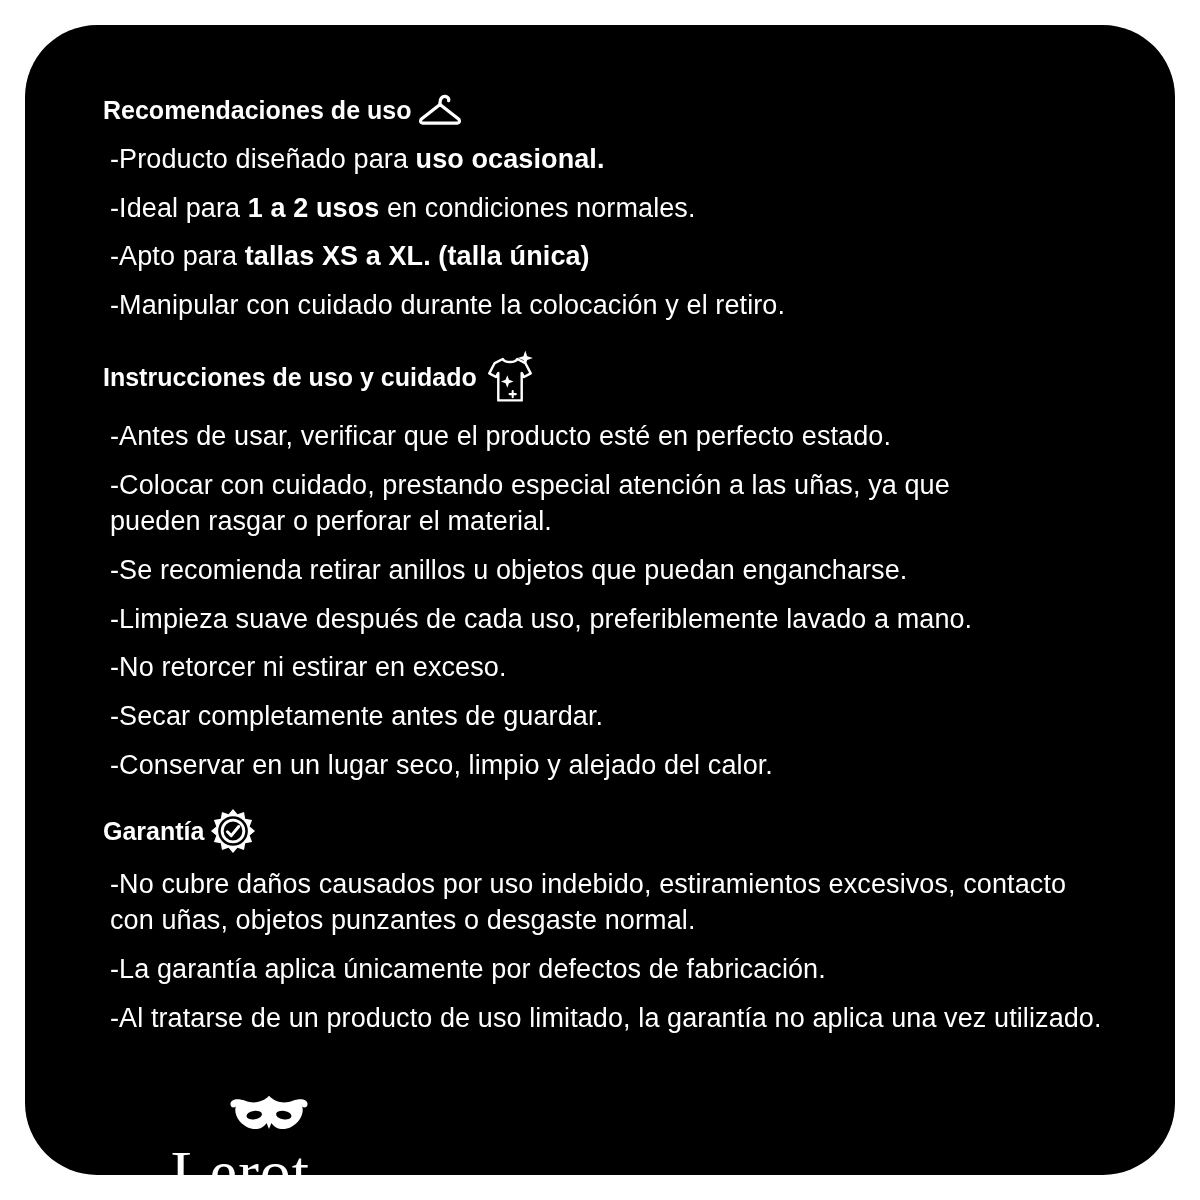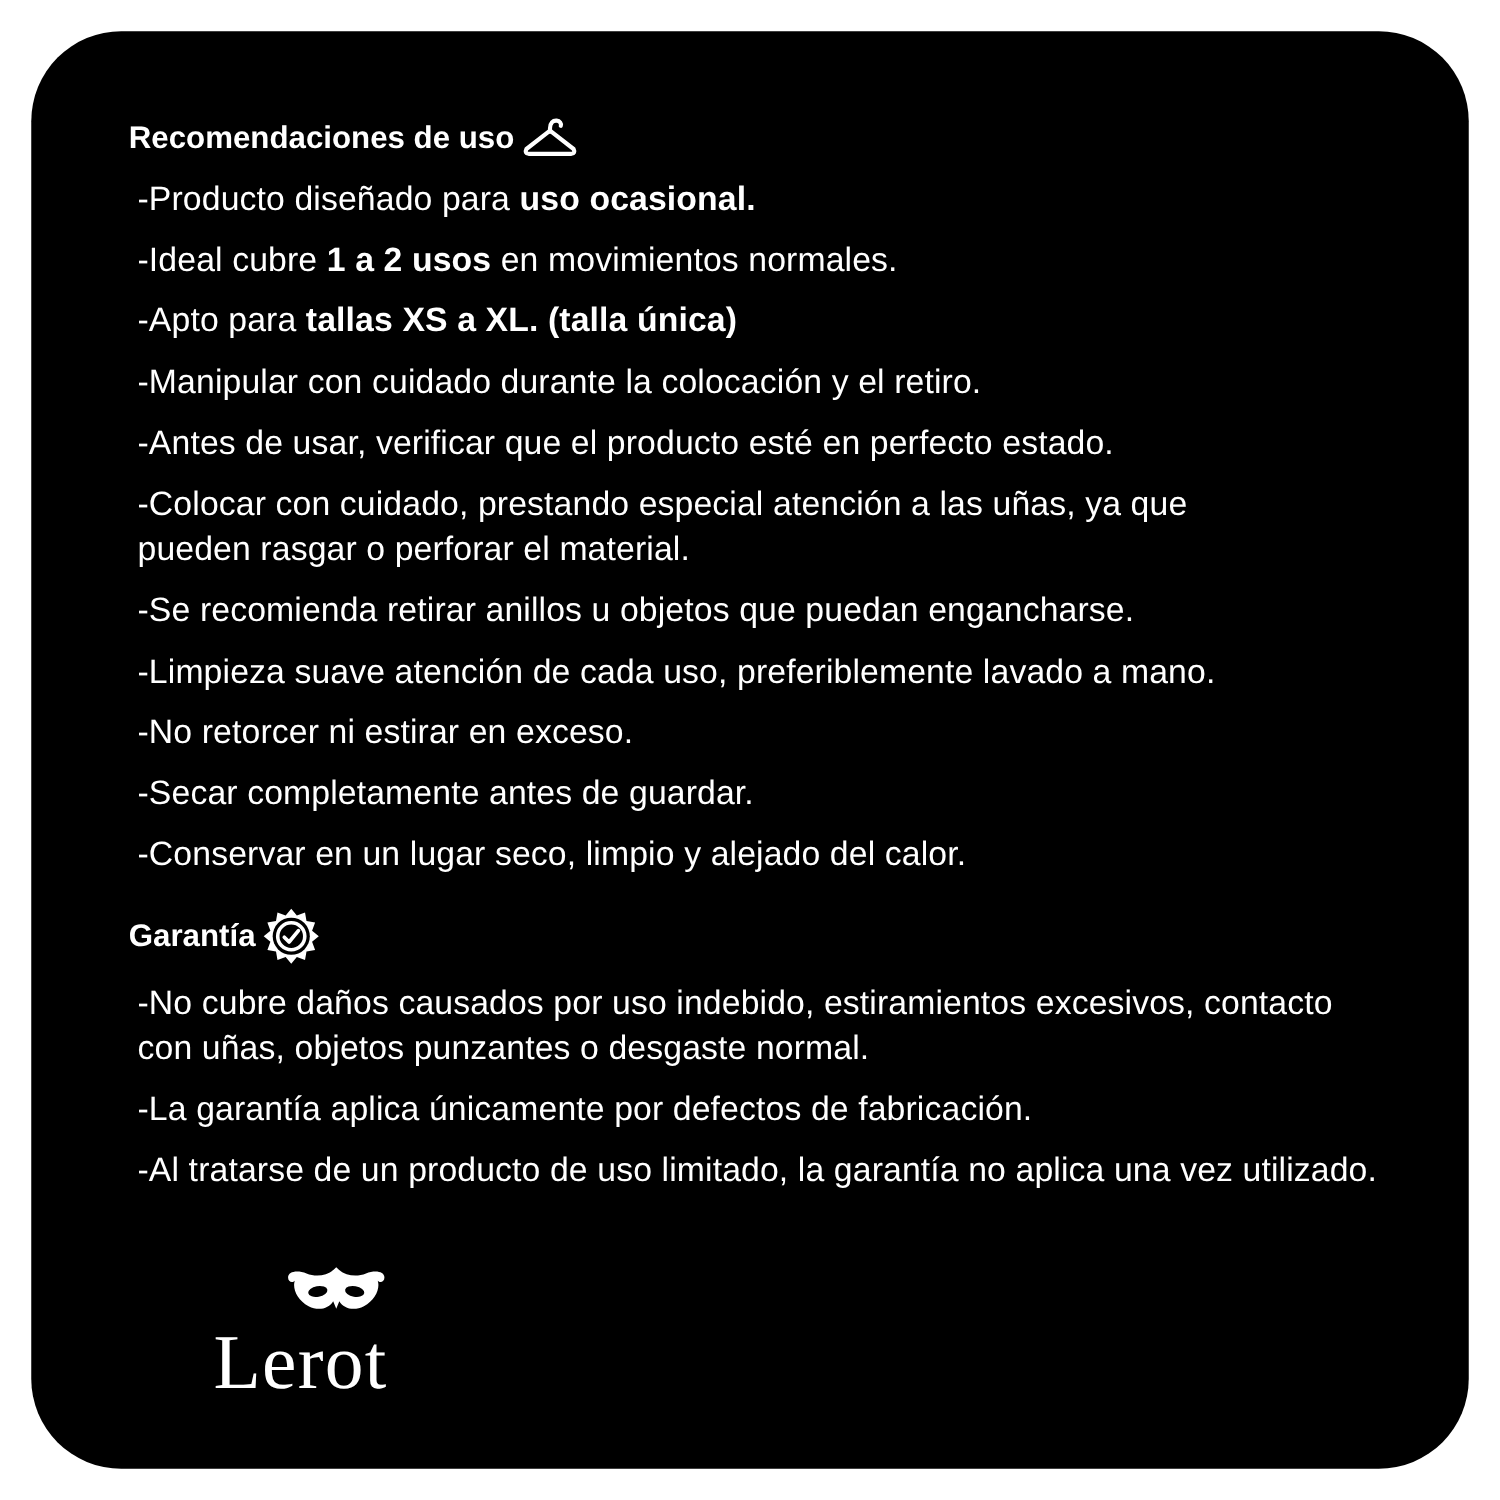--- a/index.html
+++ b/index.html
@@ -69,30 +69,41 @@
         <h2 class="heading">
           <span class="h-text">Recomendaciones de uso</span>
           <span class="h-icon">
             <svg viewBox="0 0 50 40" width="46" height="38" aria-hidden="true">
               <path d="M25 15 L25 12 C25 7.5 27.5 5 30.8 5.3 C33.6 5.6 35 7.8 34.4 9.8" fill="none" stroke="#fff" stroke-width="3.6" stroke-linecap="round"></path>
               <path d="M25 14 L45.5 30 Q47.3 33.6 43.6 34.2 L6.4 34.2 Q2.7 33.6 4.5 30 Z" fill="none" stroke="#fff" stroke-width="3.6" stroke-linejoin="round"></path>
             </svg>
           </span>
         </h2>
         <p class="item"><span>-Producto diseñado para </span><span class="b">uso ocasional.</span></p>
-        <p class="item"><span>-Ideal cubre </span><span class="b">1 a 2 usos</span><span> en movimientos normales.</span></p>
+        <p class="item"><span>-Ideal para </span><span class="b">1 a 2 usos</span><span> en condiciones normales.</span></p>
         <p class="item"><span>-Apto para </span><span class="b">tallas XS a XL. (talla única)</span></p>
         <p class="item"><span>-Manipular con cuidado durante la colocación y el retiro.</span></p>
       </section>
       <section>
+        <h2 class="heading">
+          <span class="h-text">Instrucciones de uso y cuidado</span>
+          <span class="h-icon">
+            <svg viewBox="0 0 60 64" width="54" height="58" aria-hidden="true">
+              <path d="M22 12 C24 16.5 36 16.5 38 12 L47 16.5 L53 28 L45.5 32 L43 27.5 L43 58 L17 58 L17 27.5 L14.5 32 L7 28 L13 16.5 Z" fill="none" stroke="#fff" stroke-width="2.7" stroke-linejoin="round"></path>
+              <path d="M47 2.5 L49.1 8.9 L55.5 11 L49.1 13.1 L47 19.5 L44.9 13.1 L38.5 11 L44.9 8.9 Z" fill="#fff"></path>
+              <path d="M27 30 L28.9 35.1 L34 37 L28.9 38.9 L27 44 L25.1 38.9 L20 37 L25.1 35.1 Z" fill="#fff"></path>
+              <path d="M33 47.5 L33 54.5 M29.5 51 L36.5 51" stroke="#fff" stroke-width="2.3" stroke-linecap="round"></path>
+            </svg>
+          </span>
+        </h2>
         <p class="item"><span>-Antes de usar, verificar que el producto esté en perfecto estado.</span></p>
         <p class="item"><span>-Colocar con cuidado, prestando especial atención a las uñas, ya que
 pueden rasgar o perforar el material.</span></p>
         <p class="item"><span>-Se recomienda retirar anillos u objetos que puedan engancharse.</span></p>
-        <p class="item"><span>-Limpieza suave atención de cada uso, preferiblemente lavado a mano.</span></p>
+        <p class="item"><span>-Limpieza suave después de cada uso, preferiblemente lavado a mano.</span></p>
         <p class="item"><span>-No retorcer ni estirar en exceso.</span></p>
         <p class="item"><span>-Secar completamente antes de guardar.</span></p>
         <p class="item"><span>-Conservar en un lugar seco, limpio y alejado del calor.</span></p>
       </section>
       <section>
         <h2 class="heading">
           <span class="h-text">Garantía</span>
           <span class="h-icon">
             <svg viewBox="0 0 48 48" width="46" height="46" aria-hidden="true">
               <path fill="#fff" d="M47 24 L41.39 28.66 L43.92 35.5 L36.73 36.73 L35.5 43.92 L28.66 41.39 L24 47 L19.34 41.39 L12.5 43.92 L11.27 36.73 L4.08 35.5 L6.61 28.66 L1 24 L6.61 19.34 L4.08 12.5 L11.27 11.27 L12.5 4.08 L19.34 6.61 L24 1 L28.66 6.61 L35.5 4.08 L36.73 11.27 L43.92 12.5 L41.39 19.34 Z"></path>

